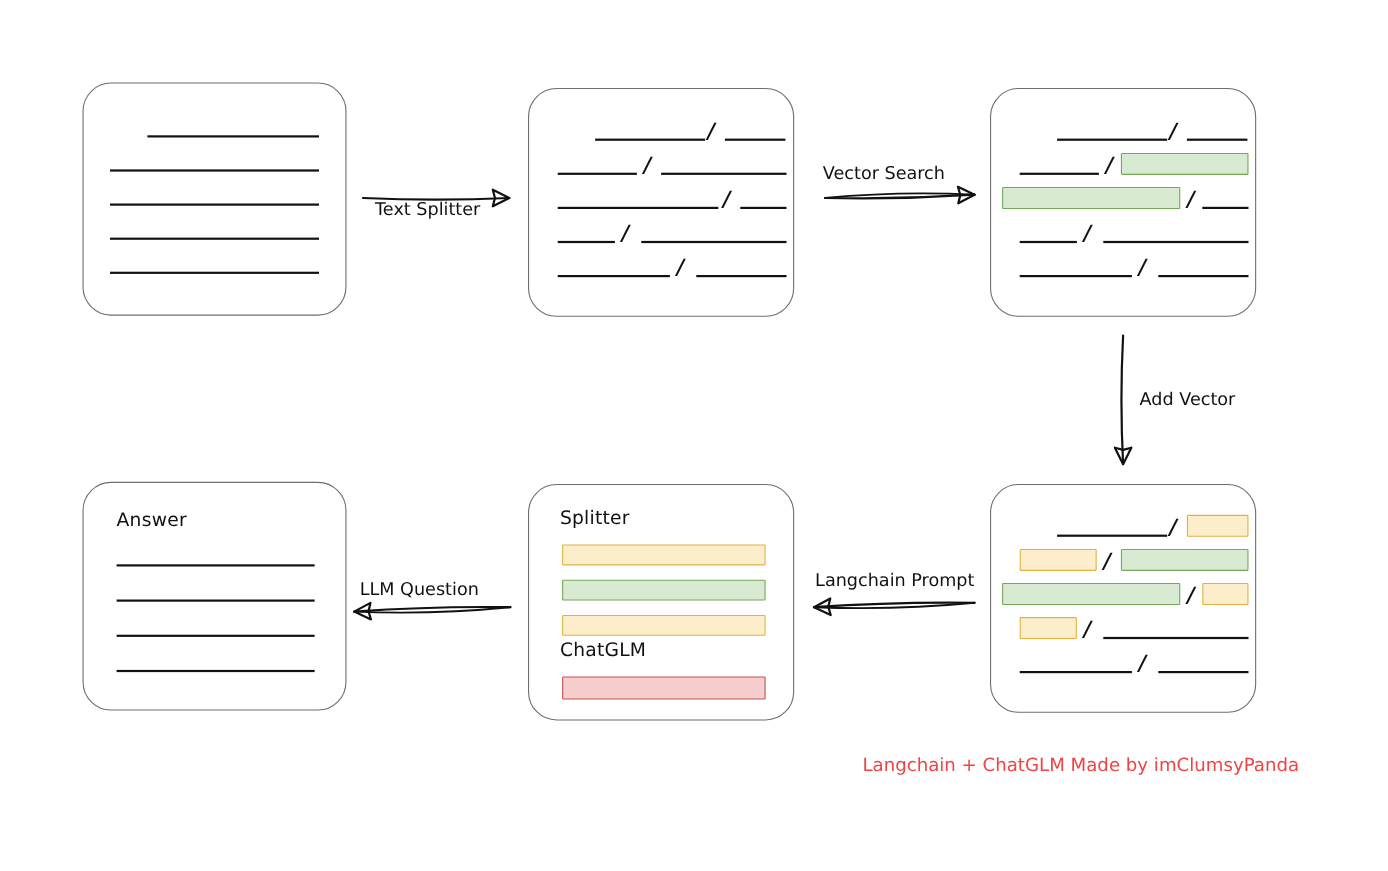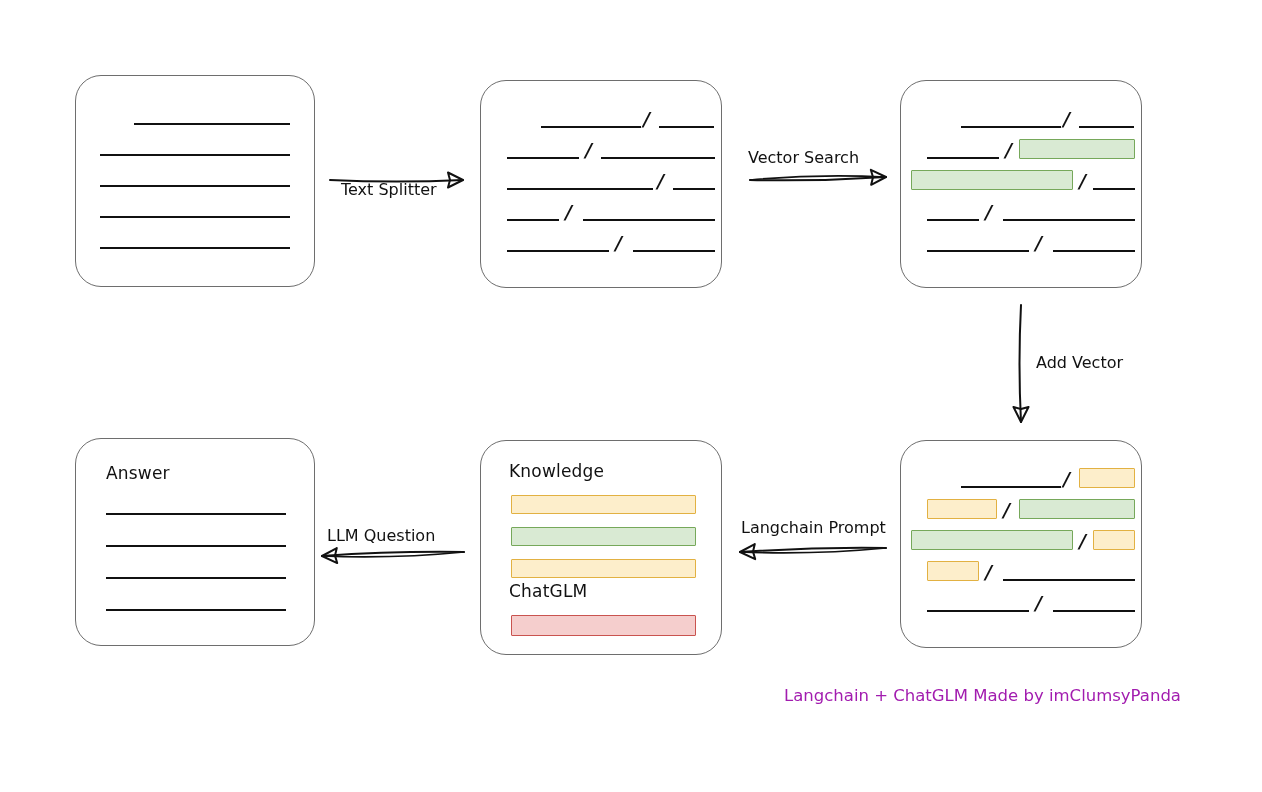--- a/index.html
+++ b/index.html
@@ -65,21 +65,21 @@
     position: absolute;
     font-family: "DejaVu Sans", sans-serif;
     font-size: 16px;
     color: #111111;
     white-space: nowrap;
   }
   .caption {
     position: absolute;
     font-family: "DejaVu Sans", sans-serif;
     font-size: 16.5px;
-    color: #a21caf;
+    color: #ef4444;
     white-space: nowrap;
   }
   svg.arrow {
     position: absolute;
     overflow: visible;
   }
 </style>
 </head>
 <body>
 
@@ -136,21 +136,21 @@
       <div class="slash" style="left: 178px; top: 91px;">/</div>
       <div class="chip yellow" style="left: 192px; top: 89px; width: 42px; height: 20px;"></div>
       <div class="chip yellow" style="left: 26px; top: 120px; width: 52px; height: 20px;"></div>
       <div class="slash" style="left: 84px; top: 122px;">/</div>
       <div class="rule" style="left: 102px; top: 138px; width: 132px;"></div>
       <div class="rule" style="left: 26px; top: 169px; width: 102px;"></div>
       <div class="slash" style="left: 134px; top: 153px;">/</div>
       <div class="rule" style="left: 152px; top: 169px; width: 82px;"></div>
     </div>
     <div class="node-box" style="left: 480px; top: 440px; width: 242px; height: 215px;">
-      <div class="box-title" style="left: 28px; top: 20px;">Knowledge</div>
+      <div class="box-title" style="left: 28px; top: 20px;">Splitter</div>
       <div class="box-title" style="left: 28px; top: 140px;">ChatGLM</div>
       <div class="chip yellow" style="left: 30px; top: 54px; width: 185px; height: 19px;"></div>
       <div class="chip green" style="left: 30px; top: 86px; width: 185px; height: 19px;"></div>
       <div class="chip yellow" style="left: 30px; top: 118px; width: 185px; height: 19px;"></div>
       <div class="chip red" style="left: 30px; top: 174px; width: 185px; height: 21px;"></div>
     </div>
     <div class="node-box" style="left: 75px; top: 438px; width: 240px; height: 208px;">
       <div class="box-title" style="left: 30px; top: 24px;">Answer</div>
       <div class="rule" style="left: 30px; top: 74px; width: 180px;"></div>
       <div class="rule" style="left: 30px; top: 106px; width: 180px;"></div>

